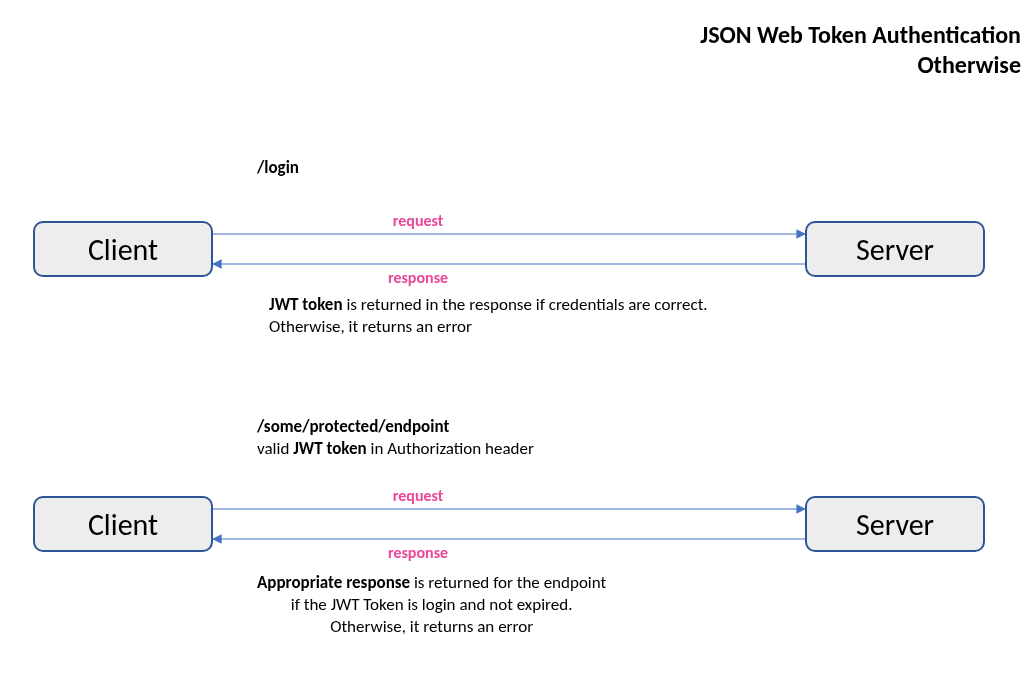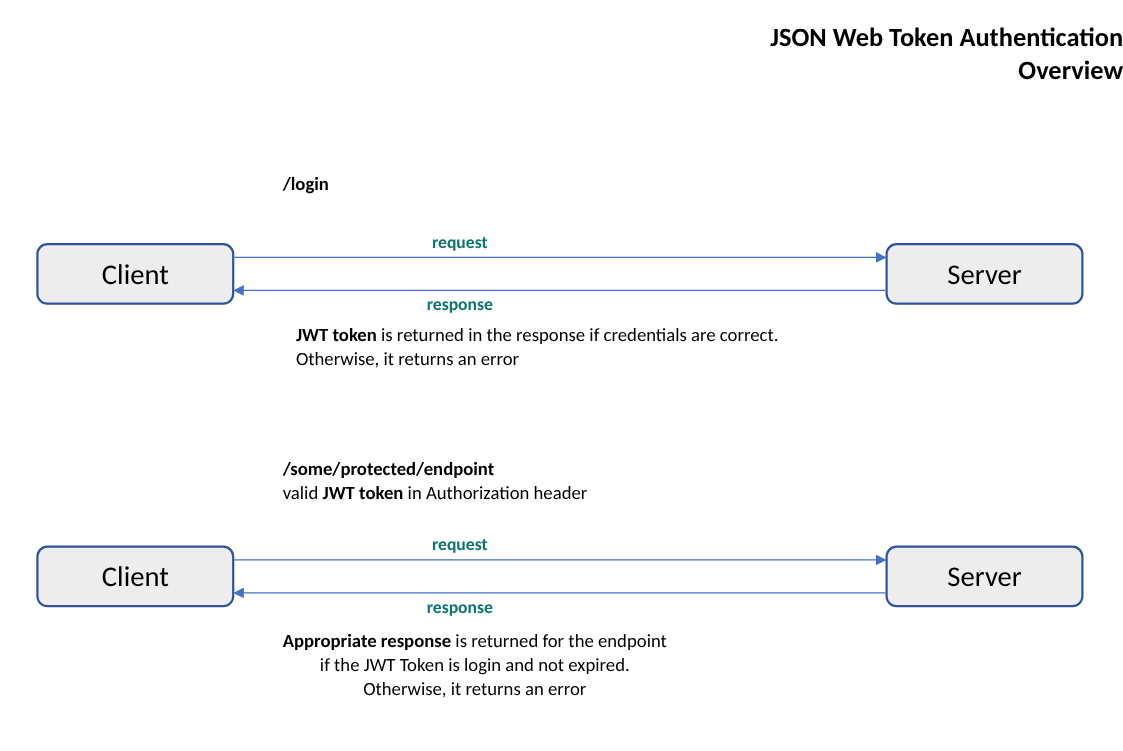--- a/index.html
+++ b/index.html
@@ -26,47 +26,47 @@
   .node {
     position: absolute;
     width: 180px;
     height: 56px;
     background: #EDEDED;
     border: 2px solid #2F5597;
     border-radius: 10px;
     display: flex;
     align-items: center;
     justify-content: center;
-    font-size: 26px;
+    font-size: 30px;
   }
   svg.connector {
     position: absolute;
     overflow: visible;
   }
   .arrow-label {
     position: absolute;
-    color: #0f766e;
+    color: #ec4899;
     font-weight: 700;
     font-size: 16px;
     text-align: center;
     transform: translateX(-50%);
   }
   .caption {
     position: absolute;
     font-size: 17px;
     line-height: 1.3;
   }
   .caption .bold { font-weight: 700; }
 </style>
 </head>
 <body>
 
 <div class="title">
   <span>JSON Web Token Authentication</span><br>
-  <span>Overview</span>
+  <span>Otherwise</span>
 </div>
 
 <div class="node" style="left:33px; top:221px;">
   <span>Client</span>
 </div>
 
 <div class="node" style="left:805px; top:221px;">
   <span>Server</span>
 </div>
 

